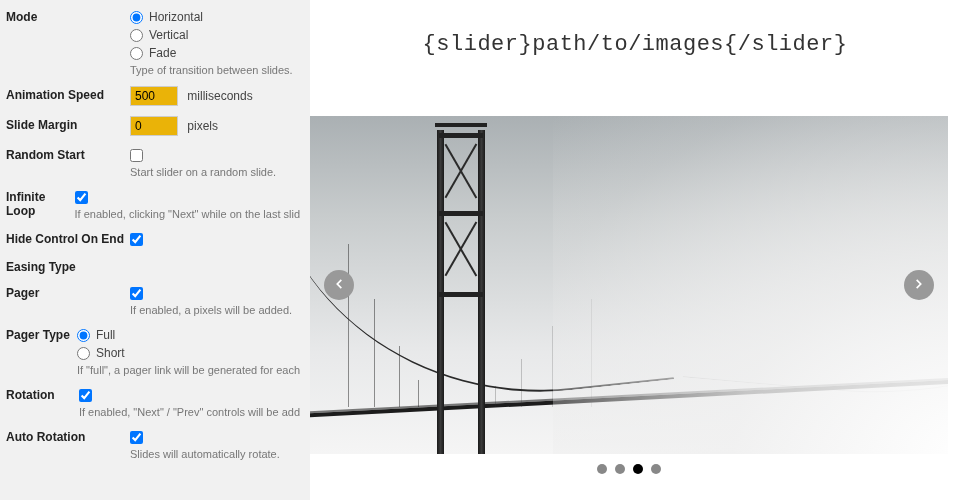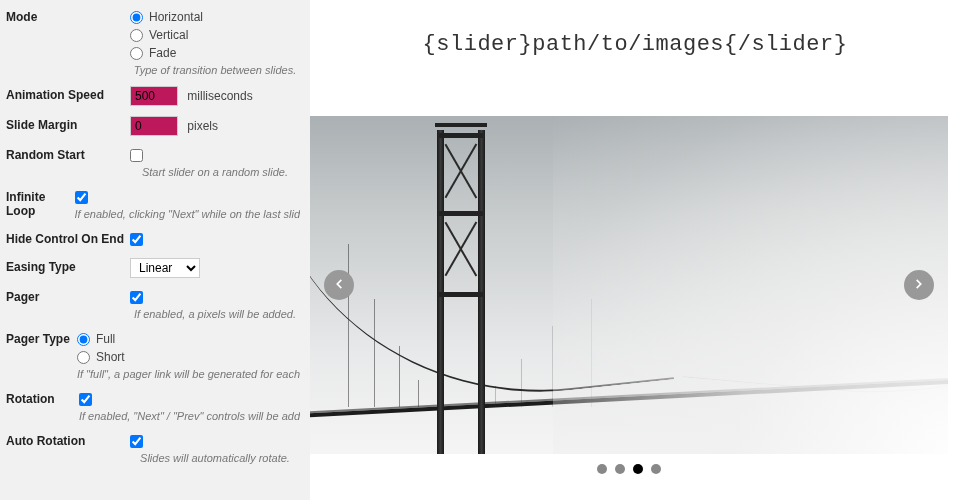--- a/index.html
+++ b/index.html
@@ -46,33 +46,31 @@
 }
 .radio-line span, .check-line span {
   margin-left: 6px;
   color: #444;
   font-size: 12px;
 }
 input[type="radio"], input[type="checkbox"] {
   margin: 0;
 }
 .help {
-  font-style: italic;
   color: #777;
   font-size: 11px;
   margin-top: 2px;
   white-space: nowrap;
   overflow: hidden;
-  text-align: center;
 }
 .text-input {
   width: 48px;
   height: 20px;
   border: 1px solid #ccc;
-  background: #be185d;
+  background: #eab308;
   padding: 1px 4px;
   font-size: 12px;
 }
 .units {
   margin-left: 6px;
   color: #444;
   font-size: 12px;
 }
 .select {
   width: 70px;
@@ -300,25 +298,20 @@
     <div class="row-label">Hide Control On End</div>
     <div class="row-body">
       <div class="check-line">
         <input type="checkbox" checked="" style="">
       </div>
     </div>
   </div>
 
   <div class="row">
     <div class="row-label">Easing Type</div>
-    <div class="row-body">
-      <select class="select">
-        <option>Linear</option>
-      </select>
-    </div>
   </div>
 
   <div class="row">
     <div class="row-label">Pager</div>
     <div class="row-body">
       <div class="check-line">
         <input type="checkbox" checked="" style="">
       </div>
       <div class="help">If enabled, a pixels will be added.</div>
     </div>

